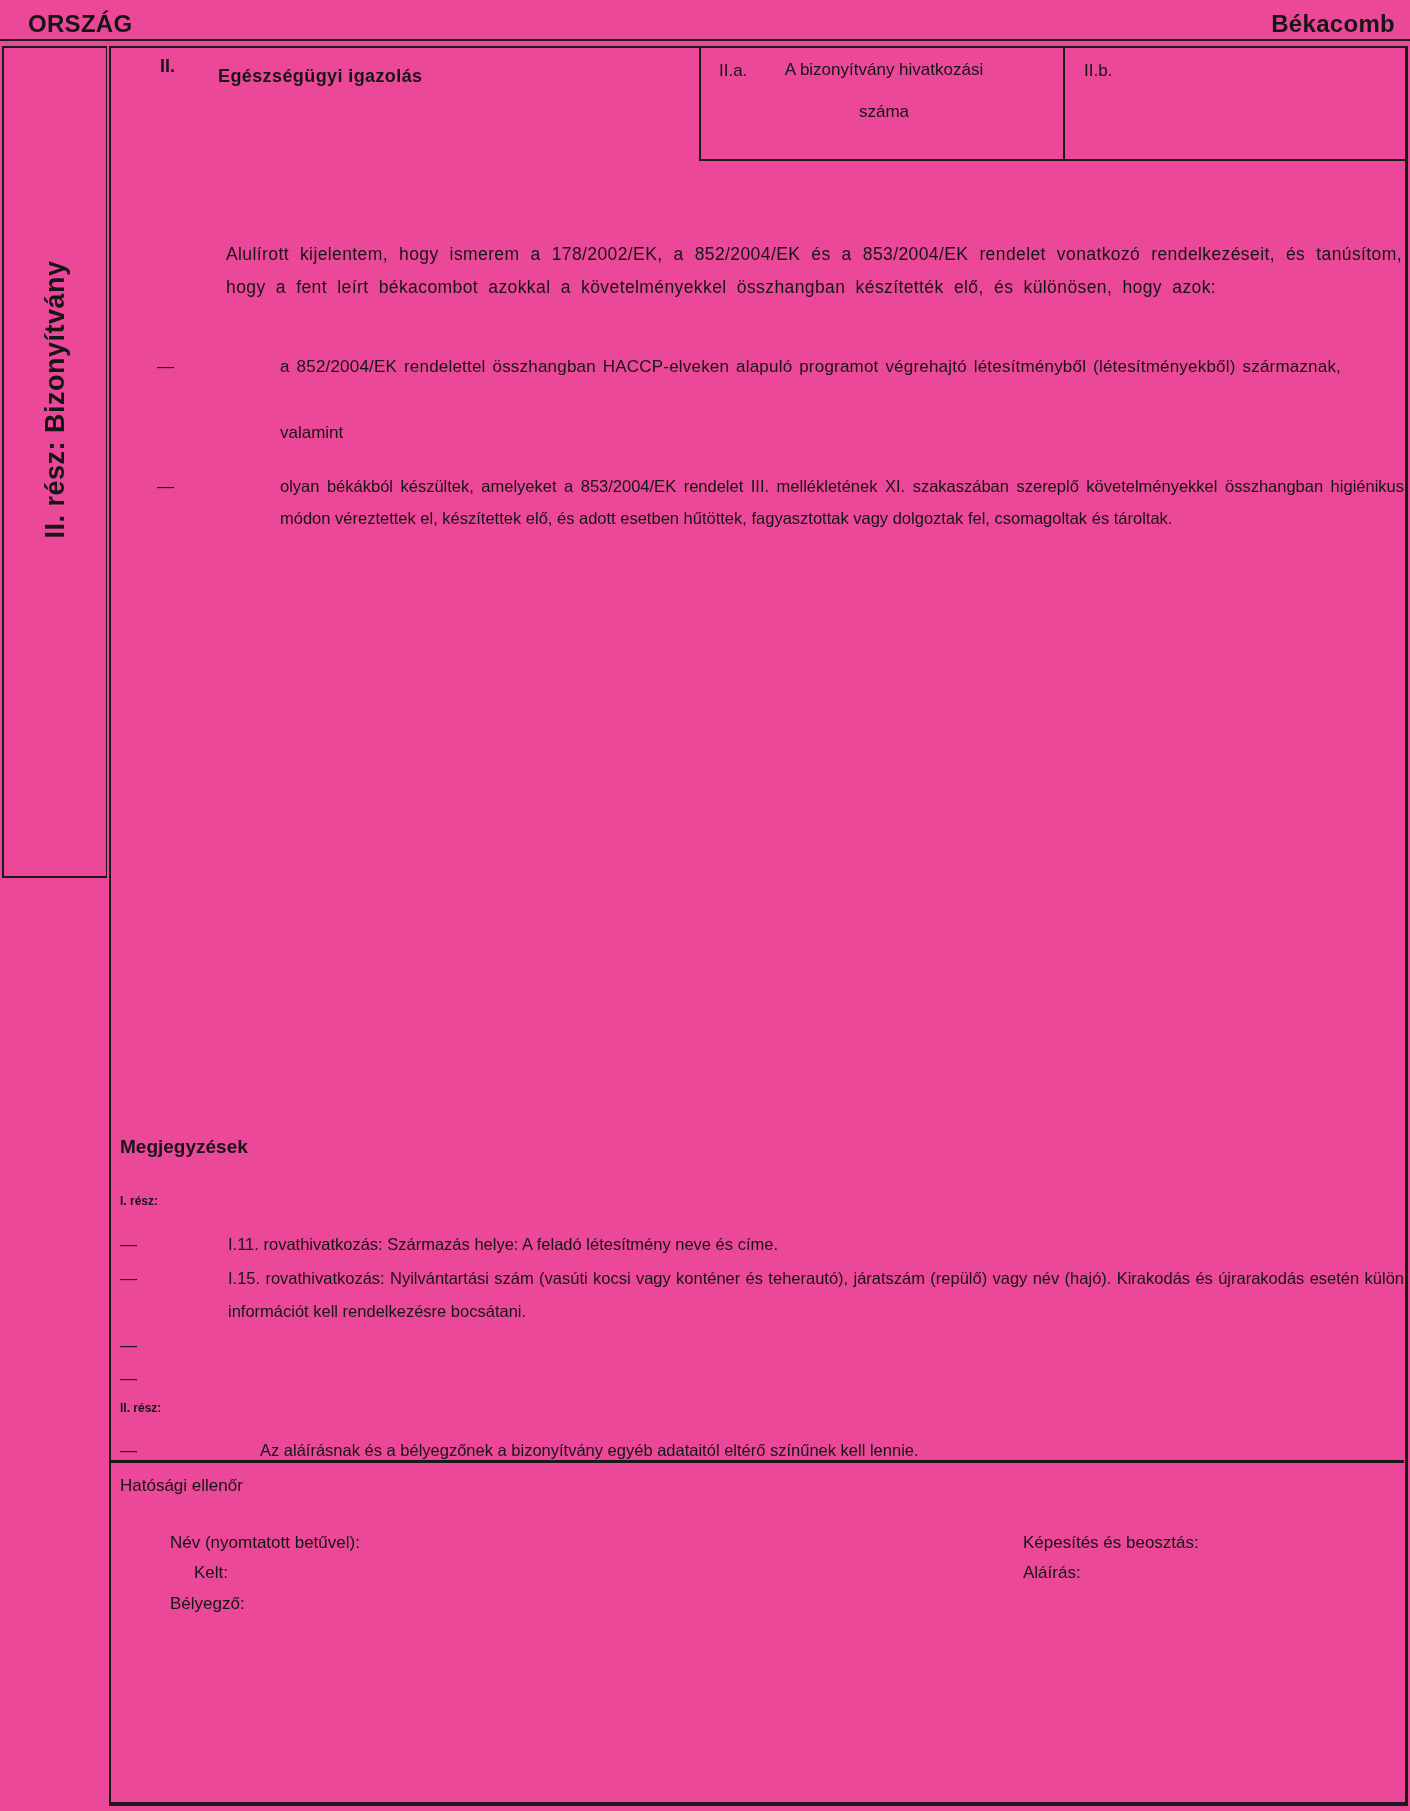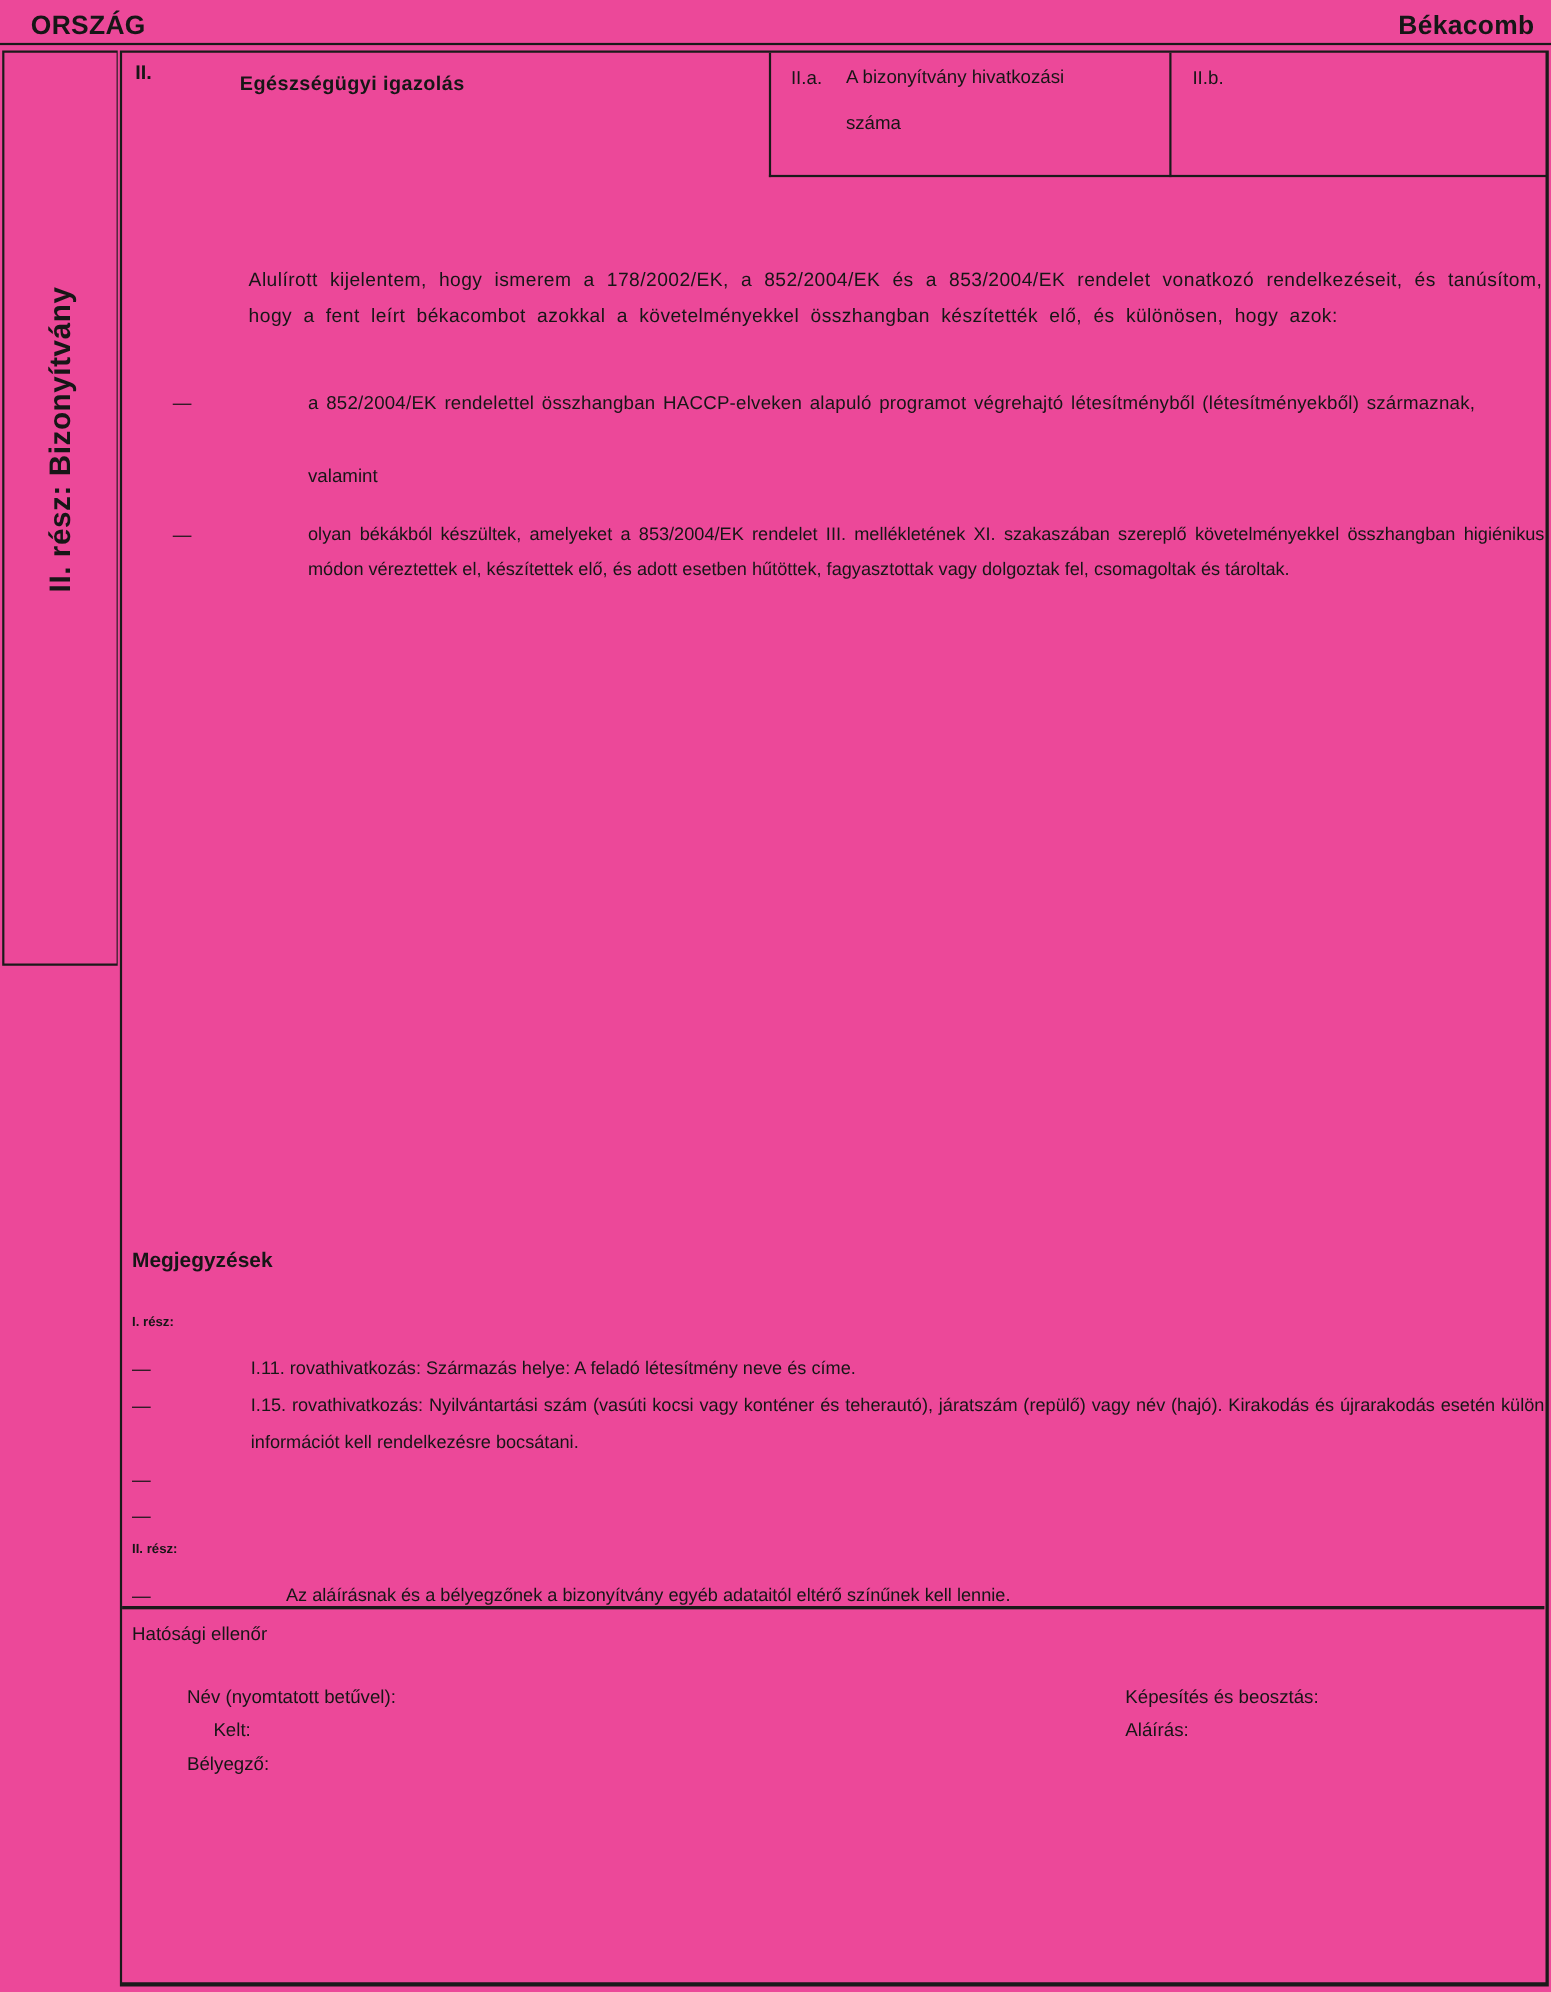--- a/index.html
+++ b/index.html
@@ -26,24 +26,24 @@
     transform-origin:center;
     white-space:nowrap;
     font-size:27px;font-weight:bold;letter-spacing:.5px;
   }
   
   .main-box{
     left:109px;top:46px;width:1299px;height:1760px;
     border:solid #1a1a1a;border-width:2px 3px 4px 2px;
     box-sizing:border-box;
   }
-  .cell-num{font-size:18px;font-weight:bold;}
+  .cell-num{font-size:18px;font-weight:bold;margin-left:37px;}
   .cell-title{font-size:18px;font-weight:bold;letter-spacing:.4px;}
   .cell-ref-num{font-size:17px;}
-  .cell-ref-label{font-size:17px;line-height:42px;width:230px;}
+  .cell-ref-label{font-size:17px;line-height:42px;width:230px;text-align:center;}
   .body-text{
     font-size:17.5px;line-height:33px;
     text-align:justify;
     letter-spacing:.4px;word-spacing:5px;
   }
   .item-text{
     font-size:17px;line-height:33px;
     text-align:justify;
     letter-spacing:.2px;word-spacing:2px;
   }

